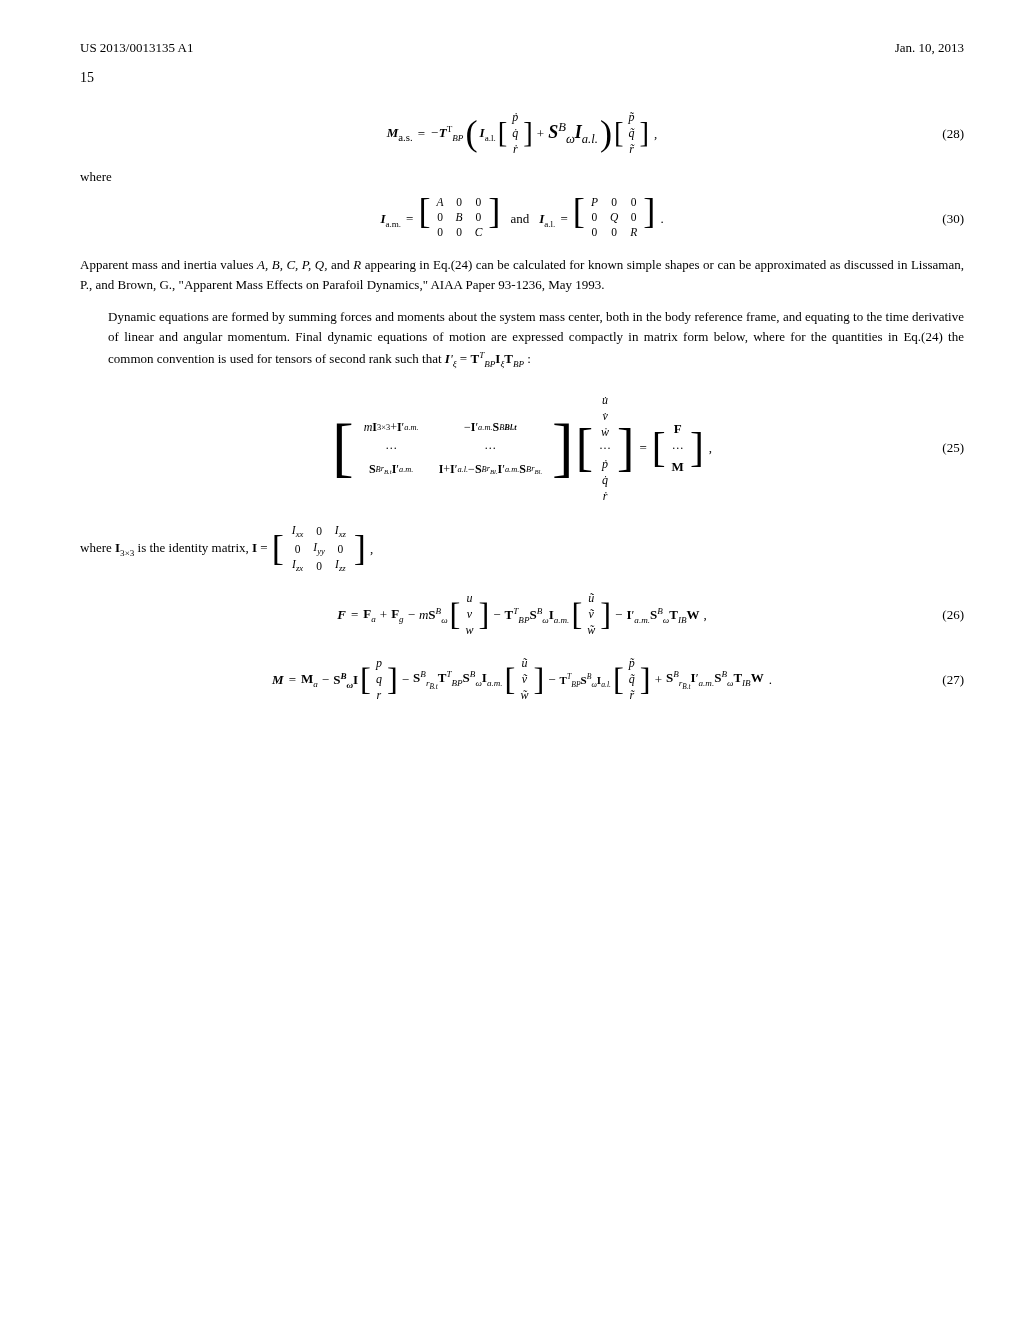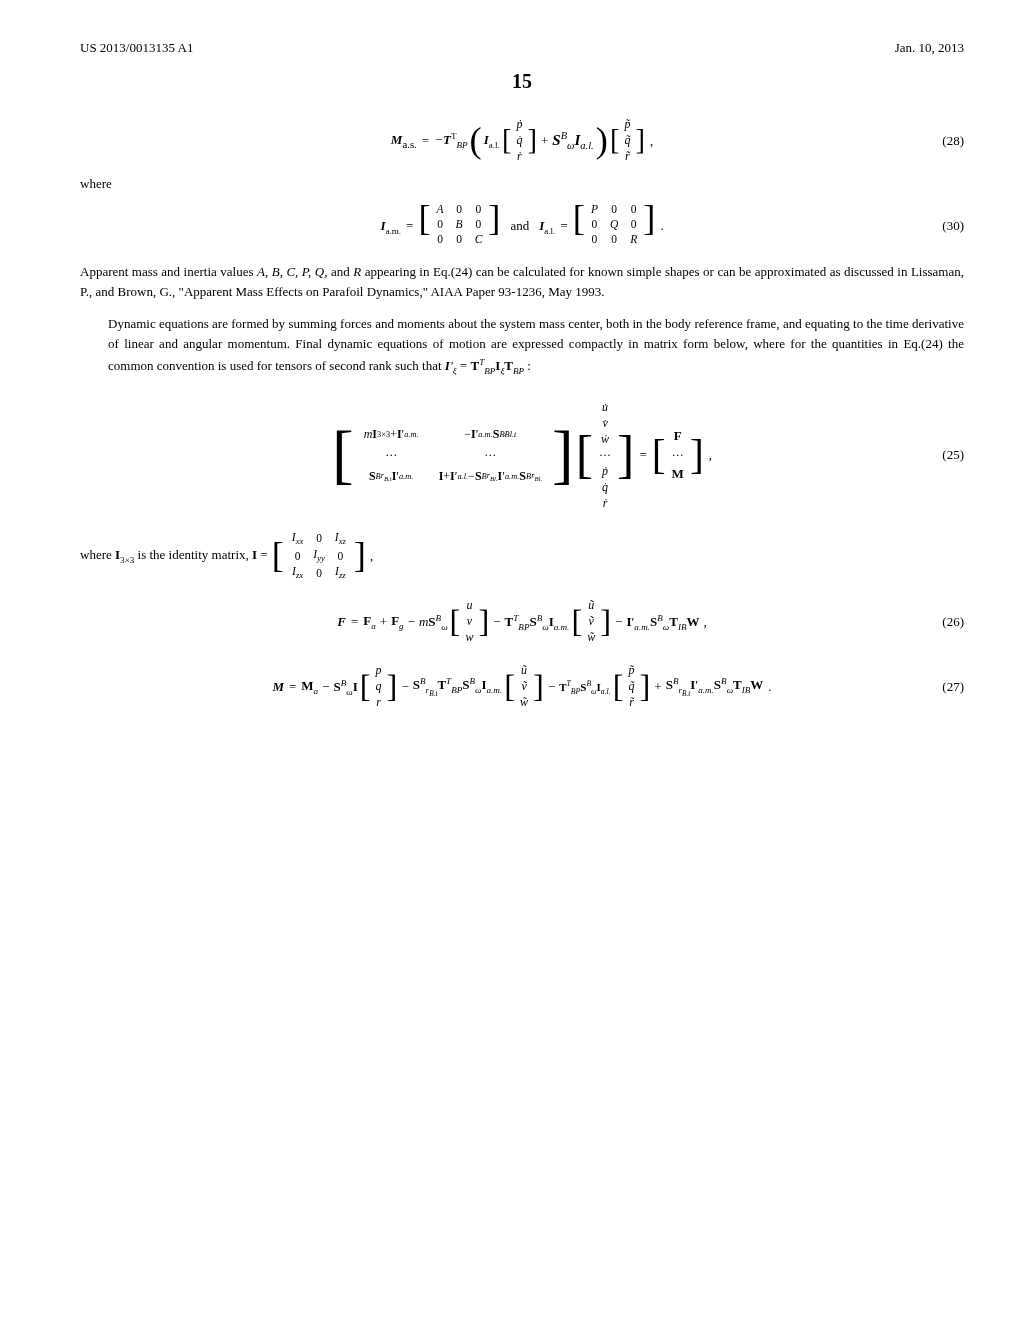--- a/index.html
+++ b/index.html
@@ -18,23 +18,23 @@
       padding: 40px 60px 40px 80px;
       position: relative;
     }
     .header {
       display: flex;
       justify-content: space-between;
       align-items: flex-start;
       margin-bottom: 10px;
     }
     .page-number {
-      text-align: center;
-      font-size: 20px;
-      font-weight: bold;
+      text-align: left;
+      font-size: 14px;
+      font-weight: normal;
       margin: 14px 0 18px 0;
     }
     .where-label {
       margin: 8px 0 4px 0;
       font-size: 13px;
     }
     .body-text {
       margin: 12px 0;
       font-size: 13px;
       line-height: 1.55;
@@ -100,21 +100,21 @@
       <div class="cell" style="font-size:12px;">
           <span style="font-style:italic;">q̇</span>
         </div>
       <div class="cell" style="font-size:12px;">
           <span style="font-style:italic;">ṙ</span>
         </div>
     </div>
     <span style="font-size:2.2em; line-height:1; font-weight:100;">]</span>
 
     <span class="plus-sign">+</span>
-    <span style="font-style:italic; font-size:15px;"><b>S</b><sup style="font-size:0.7em; font-style:normal;"><i>B</i></sup><sub style="font-size:0.7em; font-style:normal;"><i>ω</i></sub><b>I</b><sub style="font-size:0.7em; font-style:normal;"><i>a.l.</i></sub></span>
+    <span style="font-style:italic; font-size:18px;"><b>S</b><sup style="font-size:0.7em; font-style:normal;"><i>B</i></sup><sub style="font-size:0.7em; font-style:normal;"><i>ω</i></sub><b>I</b><sub style="font-size:0.7em; font-style:normal;"><i>a.l.</i></sub></span>
 
     <span style="font-size:2.8em; line-height:1; font-weight:100;">)</span>
 
     <span style="font-size:2.2em; line-height:1; font-weight:100;">[</span>
     <div style="display:grid; grid-template-rows: repeat(3,1fr); gap:1px; padding: 2px 3px; align-items:center;">
       <div class="cell" style="font-size:12px;">
           <span style="font-style:italic;">p̃</span>
         </div>
       <div class="cell" style="font-size:12px;">
           <span style="font-style:italic;">q̃</span>
@@ -194,21 +194,21 @@
   <div class="eq-line" style="margin: 20px 0 16px 0; align-items: center;">
 
     <span style="font-size:5em; line-height:0.85; font-weight:100; display:inline-flex; align-items:center;">[</span>
 
     <div style="display:grid; grid-template-columns: auto auto; gap: 6px 20px; padding:4px 8px; align-items:center;">
 
       <div class="cell" style="font-size:12px; white-space:nowrap;">
         <i>m</i><b>I</b><sub style="font-size:0.7em;">3×3</sub>+<b>I</b>′<sub style="font-size:0.7em;"><i>a.m.</i></sub>
       </div>
       <div class="cell" style="font-size:12px; white-space:nowrap;">
-        −<b>I</b>′<sub style="font-size:0.7em;"><i>a.m.</i></sub><b>S</b><sup style="font-size:0.7em;"><i>B</i></sup><sub style="font-size:0.7em;"><i>Bl.t</i></sub>
+        −<b>I</b>′<sub style="font-size:0.7em;"><i>a.m.</i></sub><b>S</b><sup style="font-size:0.7em;"><i>B</i></sup><sub style="font-size:0.7em;font-weight:bold;"><i>Bl.t</i></sub>
       </div>
 
       <div class="cell" style="font-size:12px;">···</div>
       <div class="cell" style="font-size:12px;">···</div>
 
       <div class="cell" style="font-size:12px; white-space:nowrap;">
         <b>S</b><sup style="font-size:0.7em;"><i>B</i></sup><sub style="font-size:0.7em;"><i>r<sub style="font-size:0.8em;">B.t</sub></i></sub><b>I</b>′<sub style="font-size:0.7em;"><i>a.m.</i></sub>
       </div>
       <div class="cell" style="font-size:12px; white-space:nowrap;">
         <b>I</b>+<b>I</b>′<sub style="font-size:0.7em;"><i>a.l.</i></sub>−<b>S</b><sup style="font-size:0.7em;"><i>B</i></sup><sub style="font-size:0.7em;"><i>r<sub style="font-size:0.8em;">Bl.</sub></i></sub><b>I</b>′<sub style="font-size:0.7em;"><i>a.m.</i></sub><b>S</b><sup style="font-size:0.7em;"><i>B</i></sup><sub style="font-size:0.7em;"><i>r<sub style="font-size:0.8em;">Bl.</sub></i></sub>
@@ -330,21 +330,21 @@
     <span style="font-size:13px;"><b>I</b>′<sub style="font-size:0.7em;"><i>a.m.</i></sub><b>S</b><sup style="font-size:0.7em;"><i>B</i></sup><sub style="font-size:0.7em;"><i>ω</i></sub><b>T</b><sub style="font-size:0.7em;"><i>IB</i></sub><b>W</b></span>
     <span style="font-size:13px; margin-left:2px;">,</span>
     <span class="eq-num-right">(26)</span>
   </div>
 
   <div class="eq-line" style="margin: 14px 0 10px 0; align-items:center;">
     <span style="font-size:13px; font-style:italic; font-weight:bold;"><b>M</b></span>
     <span class="equals-sign">=</span>
     <span style="font-size:13px;"><b>M</b><sub style="font-size:0.7em;"><i>a</i></sub></span>
     <span style="font-size:13px; margin:0 2px;">−</span>
-    <span style="font-size:13px;"><b>S</b><sup style="font-size:0.7em;"><i>B</i></sup><sub style="font-size:0.7em;"><i>ω</i></sub><b>I</b></span>
+    <span style="font-size:13px;font-weight:bold;"><b>S</b><sup style="font-size:0.7em;"><i>B</i></sup><sub style="font-size:0.7em;"><i>ω</i></sub><b>I</b></span>
 
     <span style="font-size:2.5em; line-height:0.9; font-weight:100;">[</span>
     <div style="display:grid; grid-template-rows: repeat(3,1fr); gap:1px; padding:2px 3px; align-items:center;">
       <div class="cell" style="font-size:12px;">
           <i>p</i>
         </div>
       <div class="cell" style="font-size:12px;">
           <i>q</i>
         </div>
       <div class="cell" style="font-size:12px;">

